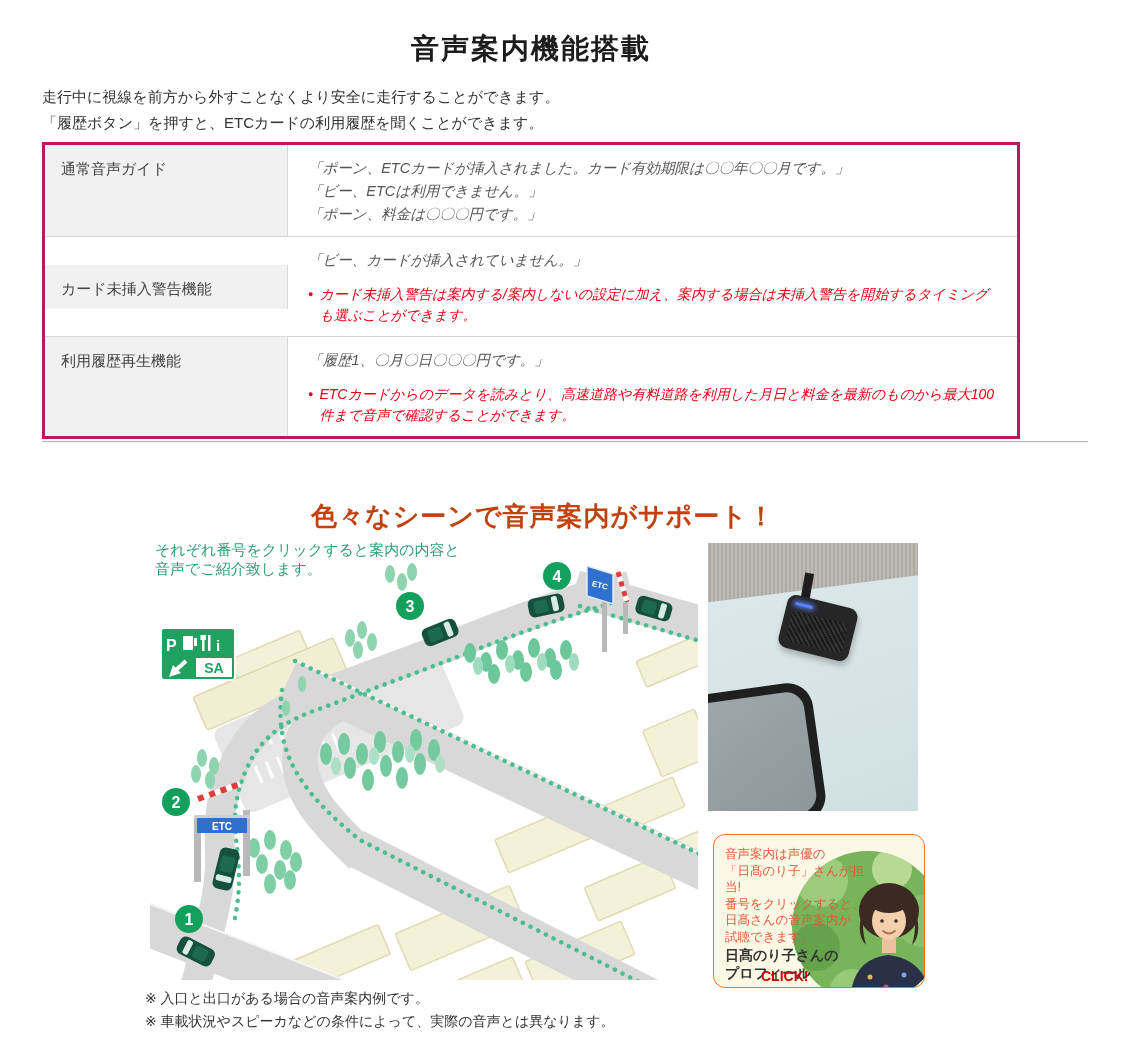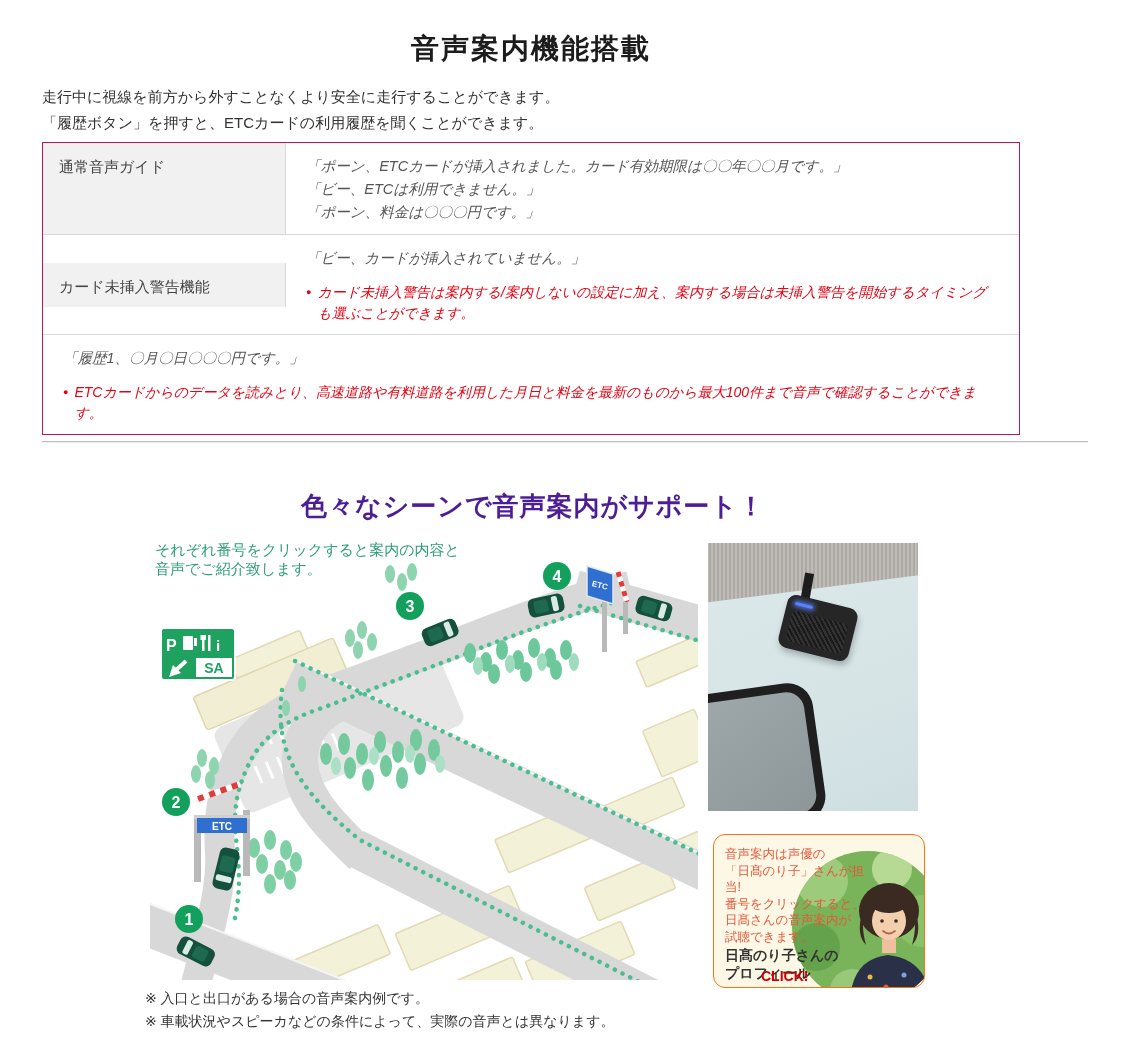--- a/index.html
+++ b/index.html
@@ -5,36 +5,36 @@
   html,body{margin:0;padding:0;background:#fff;}
   .page{position:relative;width:1088px;height:1043px;background:#fff;overflow:hidden;
         font-family:"Liberation Sans","DejaVu Sans",sans-serif;color:#333;}
 
   .title1{position:absolute;left:42px;top:30px;width:978px;text-align:center;
           font-family:"Liberation Serif","DejaVu Serif",serif;font-size:28px;font-weight:600;
           color:#1c1c1c;letter-spacing:2px;margin:0;}
   .desc{position:absolute;left:42px;top:84px;width:978px;
         font-size:15px;color:#333;line-height:26px;}
 
-  .spec-table{position:absolute;left:42px;top:142px;width:978px;border:1px solid #be185d;box-sizing:border-box;}
+  .spec-table{position:absolute;left:42px;top:142px;width:978px;border:3px solid #be185d;box-sizing:border-box;}
   .srow{display:flex;border-bottom:1px solid #d8d8d8;}
   .srow:last-child{border-bottom:none;}
   .cell-label{width:243px;min-width:243px;background:#f1f1f1;border-right:1px solid #d8d8d8;
               padding:15px 16px 10px;font-size:15px;color:#444;box-sizing:border-box;}
   .cell-value{flex:1;padding:12px 20px 10px;font-size:14.5px;color:#555;line-height:23px;box-sizing:border-box;font-style:italic;}
   .r1{min-height:76px;} .r2{min-height:90px;align-items:center;} .r3{min-height:87px;}
   .note{margin-top:12px;color:#e60012;font-size:14px;line-height:21px;display:flex;}
   .note .bullet{font-size:9px;line-height:21px;margin-right:6px;}
 
   .divider{position:absolute;left:42px;top:441px;width:1061px;height:1px;
            background:#bdbdbd;border-bottom:1px solid #efefef;}
 
   .title2{position:absolute;left:42px;top:487px;width:978px;text-align:center;
           font-family:"Liberation Serif","DejaVu Serif",serif;font-size:26px;font-weight:600;
-          color:#4c1d95;letter-spacing:1px;margin:2px;}
+          color:#c2410c;letter-spacing:1px;margin:12px;}
   .instruction{position:absolute;left:155px;top:540px;font-size:15px;line-height:19px;color:#2f9e78;}
 
   .map-svg{position:absolute;left:150px;top:558px;}
 
   .photo{position:absolute;left:708px;top:543px;width:210px;height:268px;overflow:hidden;
          background:linear-gradient(160deg,#dde9ea 0%,#d6e4e6 60%,#cfdfe1 100%);}
   .headliner{position:absolute;left:-5px;top:-8px;width:222px;height:68px;background:#b6b2ad;
              background-image:repeating-linear-gradient(90deg,rgba(255,255,255,.12) 0 2px,rgba(0,0,0,.05) 2px 4px);
              clip-path:polygon(0 0,100% 0,100% 58%,0 100%);}
   .stem{position:absolute;left:94px;top:30px;width:9px;height:36px;background:#1d1d1d;transform:rotate(10deg);}
@@ -86,20 +86,21 @@
       <div class="cell-label">カード未挿入警告機能</div>
       <div class="cell-value">
         <div>「ビー、カードが挿入されていません。」</div>
         <div class="note">
           <span class="bullet">●</span>
           <span>カード未挿入警告は案内する/案内しないの設定に加え、案内する場合は未挿入警告を開始するタイミングも選ぶことができます。</span>
         </div>
       </div>
     </div>
     <div class="srow r3">
+      <div class="cell-label">利用履歴再生機能</div>
       <div class="cell-value">
         <div>「履歴1、〇月〇日〇〇〇円です。」</div>
         <div class="note">
           <span class="bullet">●</span>
           <span>ETCカードからのデータを読みとり、高速道路や有料道路を利用した月日と料金を最新のものから最大100件まで音声で確認することができます。</span>
         </div>
       </div>
     </div>
   </div>
 

